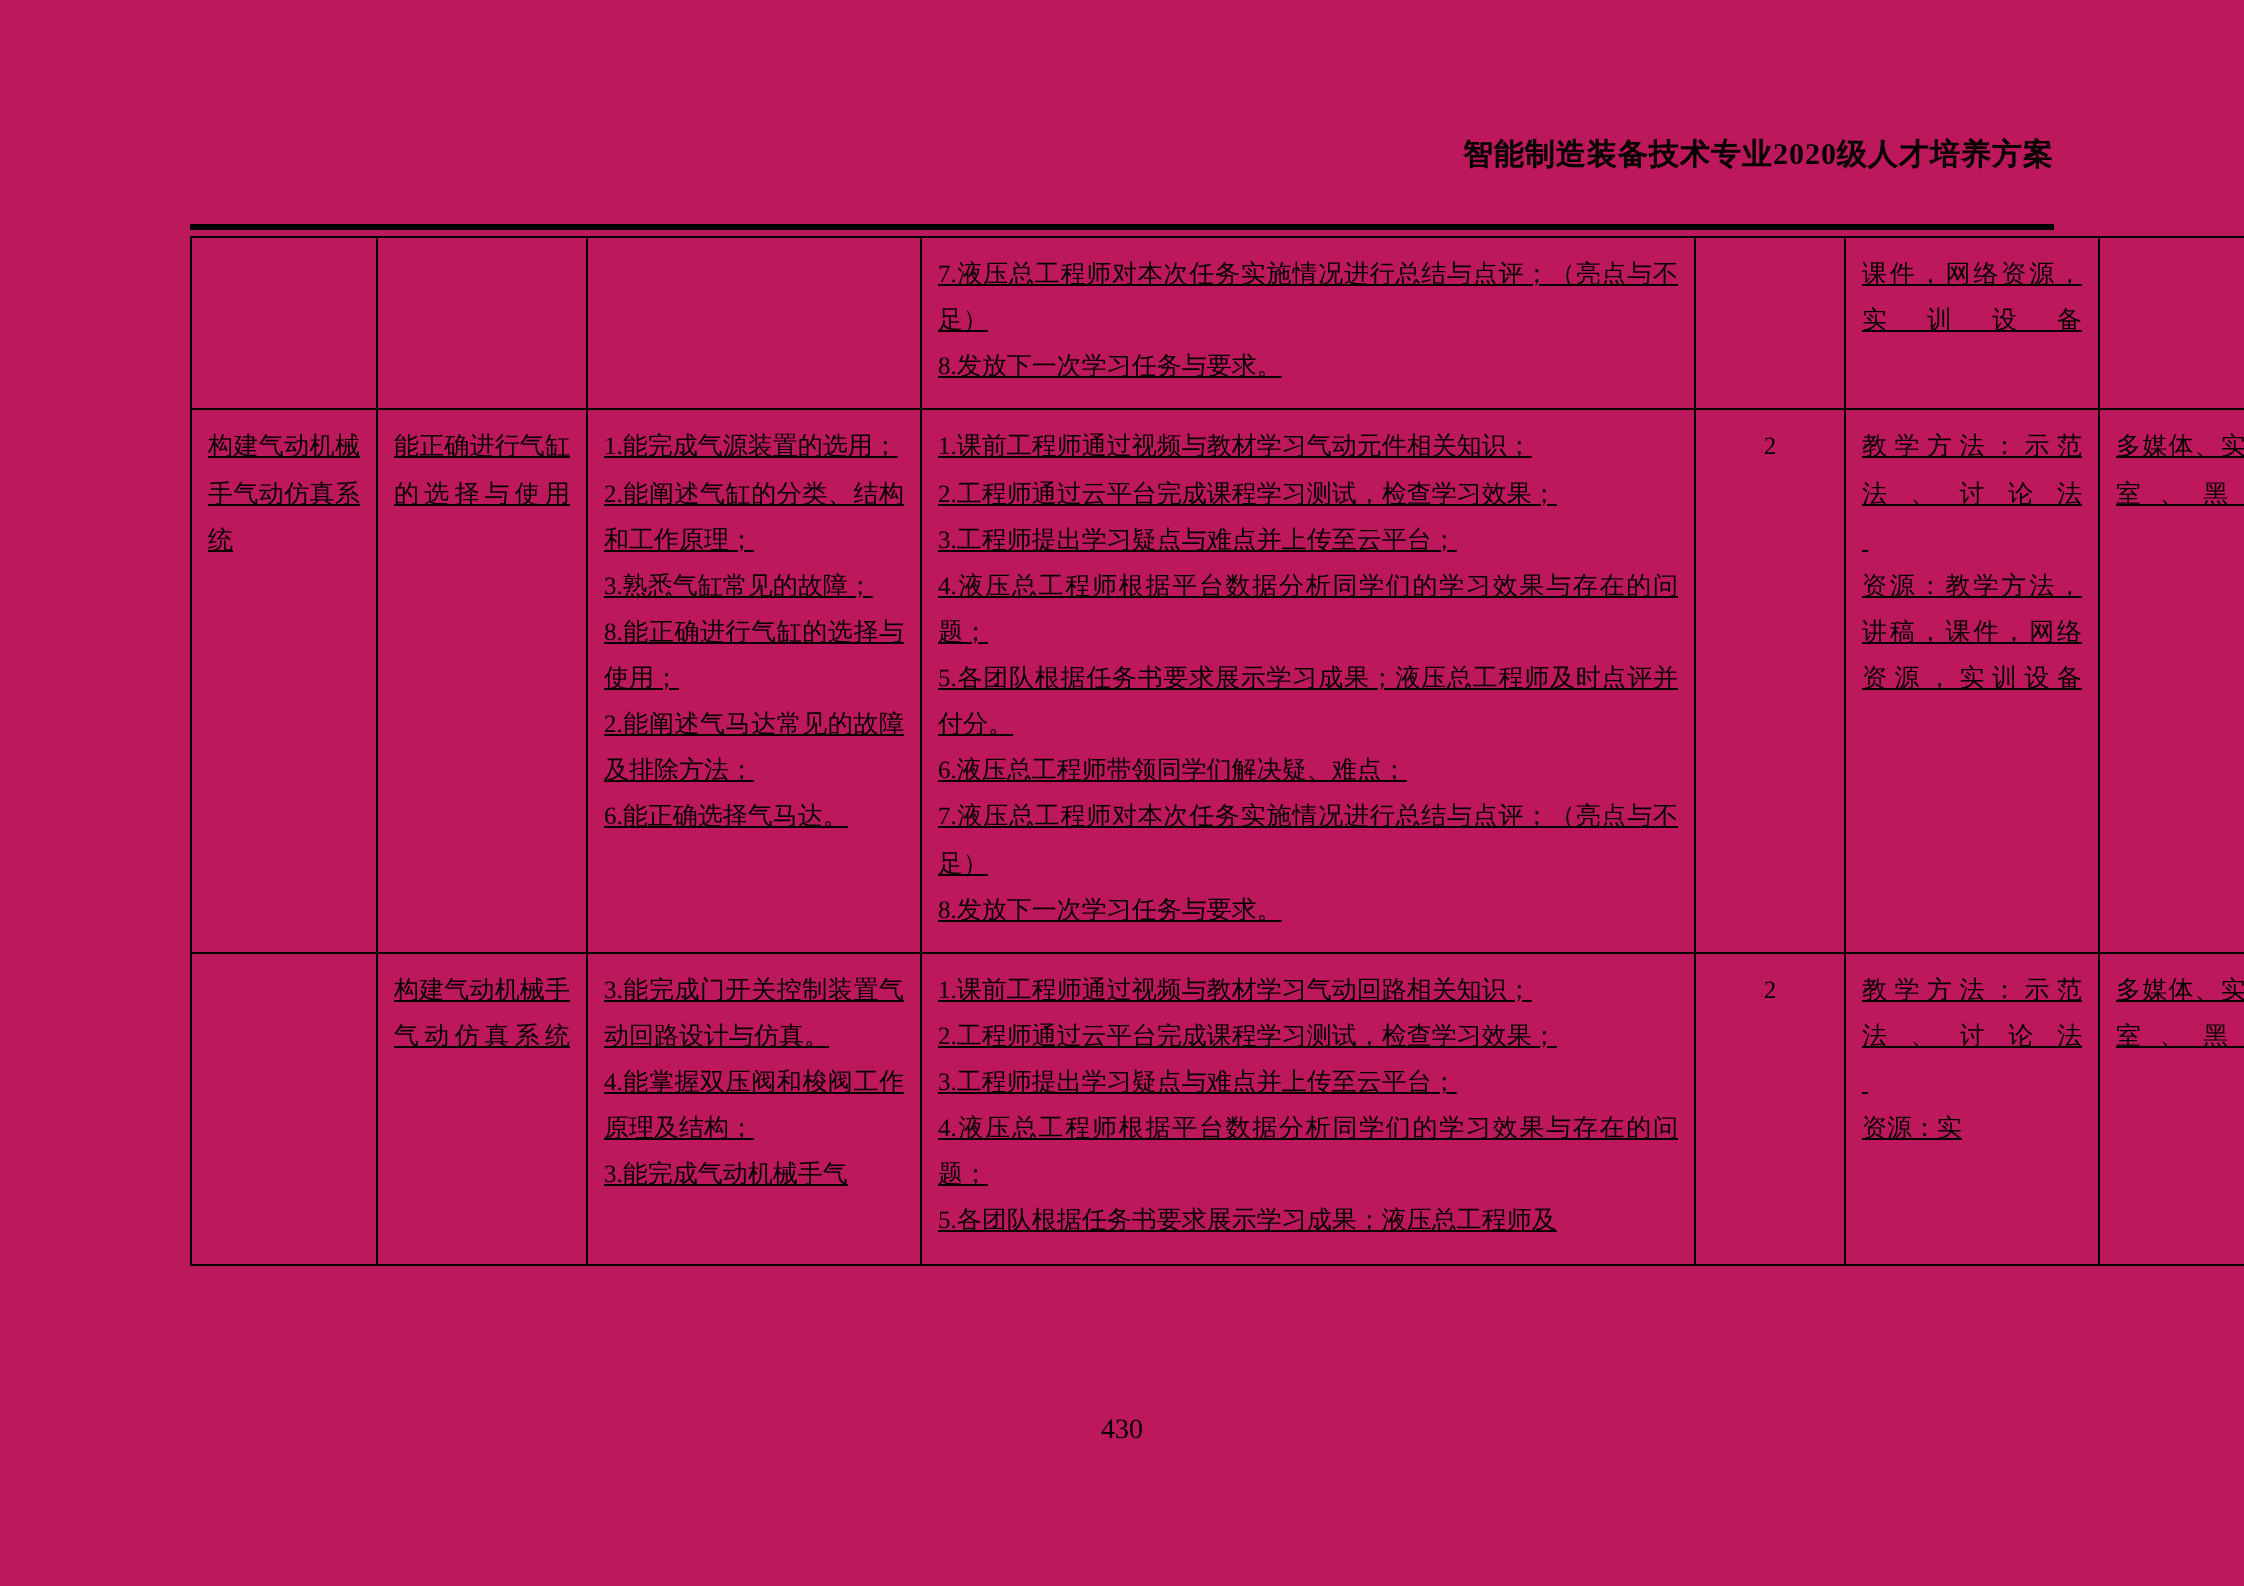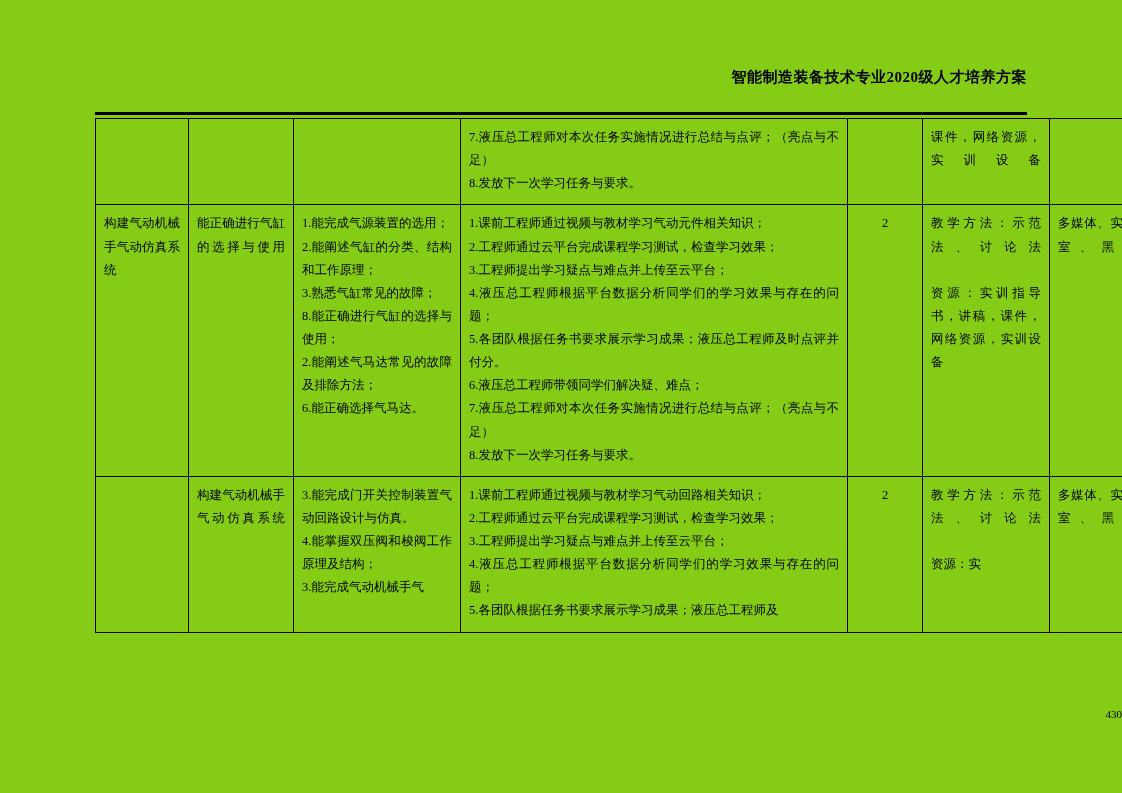--- a/index.html
+++ b/index.html
@@ -3,21 +3,21 @@
 <meta charset="utf-8">
 <style>
   html, body {
     margin: 0;
     padding: 0;
     background: #b9b9b9;
   }
   .page {
     width: 1122px;
     height: 793px;
-    background: #84cc16;
+    background: #be185d;
     position: relative;
     margin: 0 auto;
     box-sizing: border-box;
     font-family: "Liberation Serif", "DejaVu Serif", serif;
     color: #000;
     overflow: hidden;
   }
   .header {
     position: absolute;
     top: 68px;
@@ -60,28 +60,28 @@
   td.c7 { width: 78px; }
   td.mid { vertical-align: middle; }
   .just {
     text-align: justify;
     text-align-last: left;
   }
   .spread {
     text-align: justify;
     text-align-last: justify;
   }
-  .ln { display: block; }
+  .ln { display: block; text-decoration: underline; }
   .page-number {
     position: absolute;
     left: 0;
     right: 0;
     top: 708px;
-    text-align: right;
-    font-size: 11px;
+    text-align: center;
+    font-size: 14px;
     font-family: "Liberation Serif", "DejaVu Serif", serif;
   }
   .blank { }
 </style>
 </head>
 <body>
 
 <div class="page">
 
   <div class="header">智能制造装备技术专业2020级人才培养方案</div>
@@ -130,21 +130,21 @@
           <span class="ln just">6.液压总工程师带领同学们解决疑、难点；</span>
           <span class="ln just">7.液压总工程师对本次任务实施情况进行总结与点评；（亮点与不足）</span>
           <span class="ln just">8.发放下一次学习任务与要求。</span>
         </td>
         <td class="c5">
           <span>2</span>
         </td>
         <td class="c6 mid">
           <span class="ln spread">教学方法：示范法、讨论法</span>
           <span class="ln">&nbsp;</span>
-          <span class="ln spread">资源：实训指导书，讲稿，课件，网络资源，实训设备</span>
+          <span class="ln spread">资源：教学方法，讲稿，课件，网络资源，实训设备</span>
         </td>
         <td class="c7 mid">
           <span class="ln spread">多媒体、实训室、黑板</span>
         </td>
       </tr>
 
       <tr>
         <td class="c1 blank"></td>
         <td class="c2 mid">
           <span class="ln spread">构建气动机械手气动仿真系统</span>

